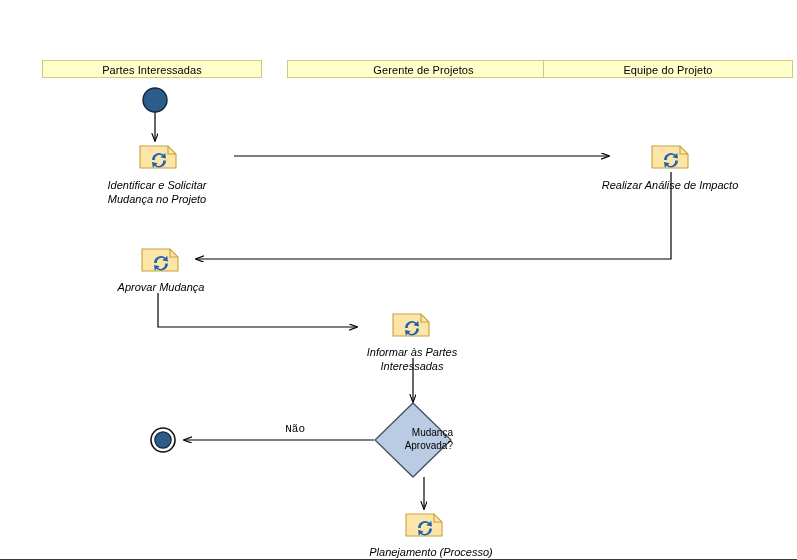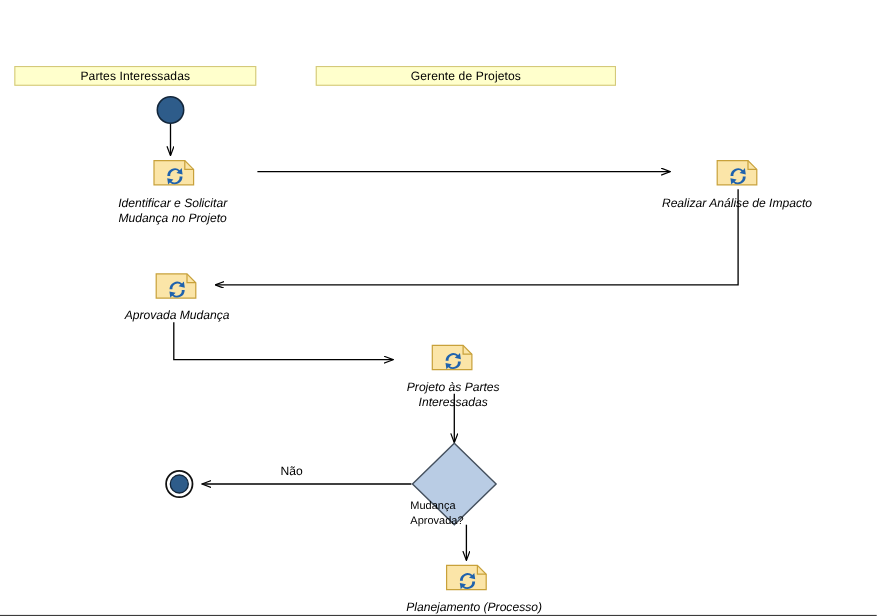--- a/index.html
+++ b/index.html
@@ -41,51 +41,52 @@
     color: #000000;
     text-align: center;
     line-height: 14px;
     white-space: pre;
     font-style: italic;
   }
   .diamond-label {
     position: absolute;
     font-size: 10px;
     color: #000000;
-    text-align: left;
+    text-align: right;
     line-height: 13px;
     white-space: pre;
     pointer-events: none;
-    margin-top: 28px;
   }
   .edge-label {
     position: absolute;
     font-size: 11px;
     color: #000000;
-    text-align: left;
+    text-align: right;
     white-space: pre;
+    font-family: Liberation Mono, monospace;
   }
   svg.flow {
     position: absolute;
     left: 0;
     top: 0;
     width: 797px;
     height: 560px;
     overflow: visible;
   }
 </style>
 </head>
 <body>
 
 <div id="canvas">
 
-  <div class="lane-header" style="left:13px; top:60px; width:220px;">Partes Interessadas</div>
+  <div class="lane-header" style="left:42px; top:60px; width:220px;">Partes Interessadas</div>
 
   <div class="lane-header" style="left:287px; top:60px; width:273px;">Gerente de Projetos</div>
 
+  <div class="lane-header" style="left:543px; top:60px; width:250px;">Equipe do Projeto</div>
 
   <svg class="flow" viewBox="0 0 797 560" xmlns="http://www.w3.org/2000/svg">
     <defs>
       <marker id="arrowhead" markerWidth="9" markerHeight="9" refX="8" refY="3.2" orient="auto" markerUnits="userSpaceOnUse">
         <path d="M0,0 L8.5,3.2 L0,6.4" fill="none" stroke="#000000" stroke-width="1.1"></path>
       </marker>
     </defs>
 
     <g>
       <path d="M155,112 L155,141" stroke="#000000" stroke-width="1.2" fill="none" marker-end="url(#arrowhead)"></path>
@@ -182,23 +183,23 @@
                  a5.1,5.1 0 0 0 8.0,-4.8 Z" fill="#1f62ad"></path>
       </g>
     </g>
   </svg>
 
   <div class="node-label" style="left:77px; top:178px; width:160px;">Identificar e Solicitar
 Mudança no Projeto</div>
 
   <div class="node-label" style="left:590px; top:178px; width:160px;text-align:center;">Realizar Análise de Impacto</div>
 
-  <div class="node-label" style="left:81px; top:280px; width:160px;">Aprovada Mudança</div>
-
-  <div class="node-label" style="left:332px; top:345px; width:160px;">Projeto às Partes
+  <div class="node-label" style="left:81px; top:280px; width:160px;">Aprovar Mudança</div>
+
+  <div class="node-label" style="left:332px; top:345px; width:160px;">Informar às Partes
 Interessadas</div>
 
   <div class="diamond-label" style="left:373px; top:426px; width:80px;">Mudança
 Aprovada?</div>
 
   <div class="node-label" style="left:351px; top:545px; width:160px;">Planejamento (Processo)</div>
 
   <div class="edge-label" style="left:255px; top:423px; width:50px;">Não</div>
 
 </div>

